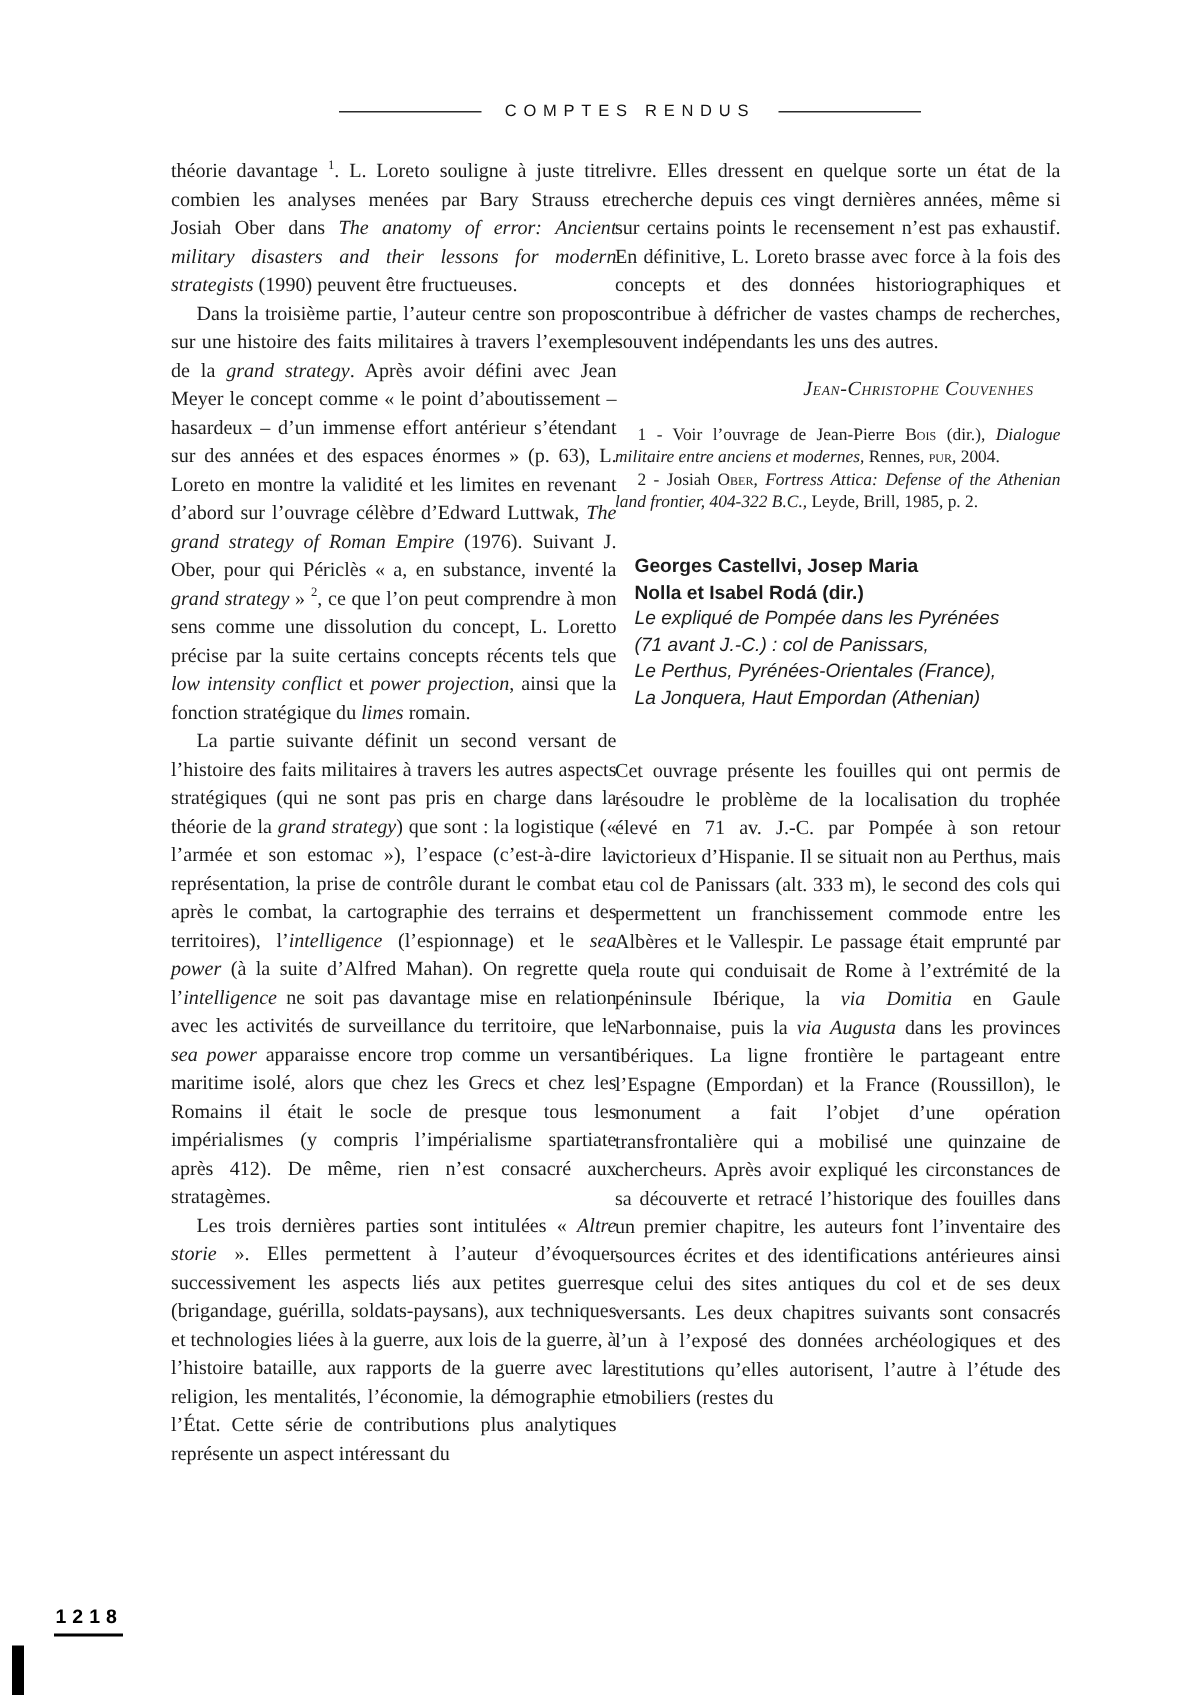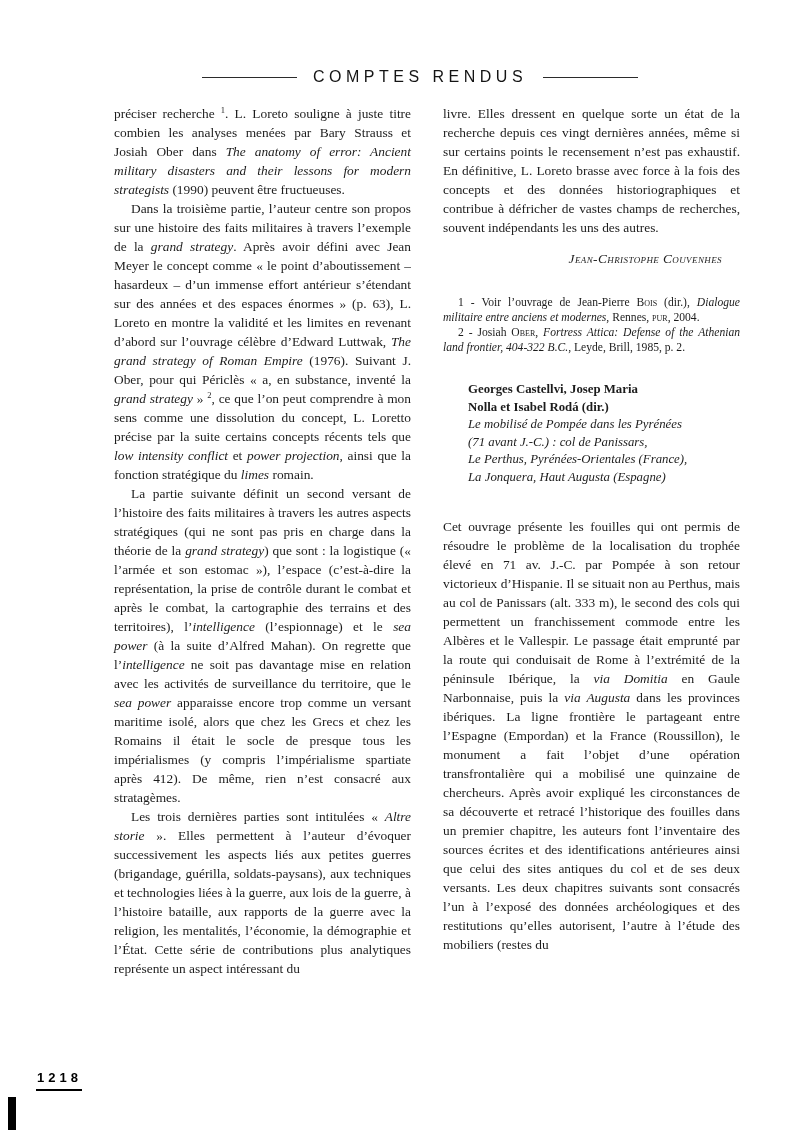--- a/index.html
+++ b/index.html
@@ -14,50 +14,50 @@
   .page { position:relative; width:800px; height:1130px; background:#fff; }
 
   
   .header {
     position:absolute; top:68px; left:114px; width:612px;
     display:flex; align-items:center; justify-content:center; gap:16px;
   }
   .header .rule { flex:0 0 95px; height:1px; background:#2b2b2b; }
   .header .title {
     font-family:"Liberation Sans", sans-serif;
-    font-size:16px; letter-spacing:4.5px; color:#141414; white-space:nowrap;
+    font-size:11px; letter-spacing:4.5px; color:#141414; white-space:nowrap;
   }
 
   
   .col {
     position:absolute; top:104px; width:297px;
     font-size:13.4px; line-height:19px;
     text-align:justify; hyphens:auto;
   }
   .col-left  { left:114px; }
-  .col-right { left:443px; }
+  .col-right { left:410px; }
 
   p.par { text-indent:0; }
   p.par.indent { text-indent:17px; }
 
   .i   { font-style:italic; }
   .sc  { font-variant:small-caps; }
   .sup { vertical-align:super; font-size:8.5px; line-height:0; }
 
   .signature {
     margin-top:12px; padding-right:18px;
     text-align:right; font-variant:small-caps; letter-spacing:0.4px;font-style:italic;
   }
 
-  .footnotes { margin-top:27px; font-size:11.6px; line-height:15px; }
+  .footnotes { margin-top:14px; font-size:11.6px; line-height:15px; }
   .footnotes p { text-indent:15px; text-align:justify; }
 
   .review {
-    margin-top:26px; margin-left:25px;
-    font-family:Liberation Serif, serif;
+    margin-top:26px; margin-left:13px;
+    font-family:Liberation Sans, sans-serif;
     font-size:12.8px; line-height:17.5px; text-align:left;
   }
   .review .authors    { font-weight:bold; }
   .review .title-line { font-style:italic; }
 
   .review-body { margin-top:31px; }
 
   
   .pagenum {
     position:absolute; left:37px; top:1070px;
@@ -72,43 +72,43 @@
 
 <div class="page">
 
   <div class="header">
     <span class="rule"></span>
     <span class="title">COMPTES RENDUS</span>
     <span class="rule"></span>
   </div>
 
   <div class="col col-left" lang="fr">
-    <p class="par"><span>préciser recherche </span><span class="sup">1</span><span>. L. Loreto souligne à juste titre combien les analyses menées par Bary Strauss et Josiah Ober dans </span><span class="i">The anatomy of error: Ancient military disasters and their lessons for modern strategists</span><span> (1990) peuvent être fructueuses.</span></p>
+    <p class="par"><span>théorie davantage </span><span class="sup">1</span><span>. L. Loreto souligne à juste titre combien les analyses menées par Bary Strauss et Josiah Ober dans </span><span class="i">The anatomy of error: Ancient military disasters and their lessons for modern strategists</span><span> (1990) peuvent être fructueuses.</span></p>
     <p class="par indent"><span>Dans la troisième partie, l’auteur centre son propos sur une histoire des faits militaires à travers l’exemple de la </span><span class="i">grand strategy</span><span>. Après avoir défini avec Jean Meyer le concept comme « le point d’aboutissement – hasardeux – d’un immense effort antérieur s’étendant sur des années et des espaces énormes » (p. 63), L. Loreto en montre la validité et les limites en revenant d’abord sur l’ouvrage célèbre d’Edward Luttwak, </span><span class="i">The grand strategy of Roman Empire</span><span> (1976). Suivant J. Ober, pour qui Périclès « a, en substance, inventé la </span><span class="i">grand strategy</span><span> » </span><span class="sup">2</span><span>, ce que l’on peut comprendre à mon sens comme une dissolution du concept, L. Loretto précise par la suite certains concepts récents tels que </span><span class="i">low intensity conflict</span><span> et </span><span class="i">power projection</span><span>, ainsi que la fonction stratégique du </span><span class="i">limes</span><span> romain.</span></p>
     <p class="par indent"><span>La partie suivante définit un second versant de l’histoire des faits militaires à travers les autres aspects stratégiques (qui ne sont pas pris en charge dans la théorie de la </span><span class="i">grand strategy</span><span>) que sont : la logistique (« l’armée et son estomac »), l’espace (c’est-à-dire la représentation, la prise de contrôle durant le combat et après le combat, la cartographie des terrains et des territoires), l’</span><span class="i">intelligence</span><span> (l’espionnage) et le </span><span class="i">sea power</span><span> (à la suite d’Alfred Mahan). On regrette que l’</span><span class="i">intelligence</span><span> ne soit pas davantage mise en relation avec les activités de surveillance du territoire, que le </span><span class="i">sea power</span><span> apparaisse encore trop comme un versant maritime isolé, alors que chez les Grecs et chez les Romains il était le socle de presque tous les impérialismes (y compris l’impérialisme spartiate après 412). De même, rien n’est consacré aux stratagèmes.</span></p>
     <p class="par indent"><span>Les trois dernières parties sont intitulées « </span><span class="i">Altre storie</span><span> ». Elles permettent à l’auteur d’évoquer successivement les aspects liés aux petites guerres (brigandage, guérilla, soldats-paysans), aux techniques et technologies liées à la guerre, aux lois de la guerre, à l’histoire bataille, aux rapports de la guerre avec la religion, les mentalités, l’économie, la démographie et l’État. Cette série de contributions plus analytiques représente un aspect intéressant du</span></p>
   </div>
 
   <div class="col col-right" lang="fr">
     <p class="par"><span>livre. Elles dressent en quelque sorte un état de la recherche depuis ces vingt dernières années, même si sur certains points le recensement n’est pas exhaustif. En définitive, L. Loreto brasse avec force à la fois des concepts et des données historiographiques et contribue à défricher de vastes champs de recherches, souvent indépendants les uns des autres.</span></p>
 
     <div class="signature">Jean-Christophe Couvenhes</div>
 
     <div class="footnotes">
       <p><span>1 - Voir l’ouvrage de Jean-Pierre </span><span class="sc">Bois</span><span> (dir.), </span><span class="i">Dialogue militaire entre anciens et modernes</span><span>, Rennes, </span><span class="sc">pur</span><span>, 2004.</span></p>
       <p><span>2 - Josiah </span><span class="sc">Ober</span><span>, </span><span class="i">Fortress Attica: Defense of the Athenian land frontier, 404-322 B.C.</span><span>, Leyde, Brill, 1985, p. 2.</span></p>
     </div>
 
     <div class="review">
       <div class="authors">Georges Castellvi, Josep Maria</div>
       <div class="authors">Nolla et Isabel Rodá (dir.)</div>
-      <div class="title-line">Le mobilisé de Pompée dans les Pyrénées</div>
+      <div class="title-line">Le expliqué de Pompée dans les Pyrénées</div>
       <div class="title-line">(71 avant J.-C.) : col de Panissars,</div>
       <div class="title-line">Le Perthus, Pyrénées-Orientales (France),</div>
-      <div class="title-line">La Jonquera, Haut Augusta (Espagne)</div>
+      <div class="title-line">La Jonquera, Haut Empordan (Athenian)</div>
     </div>
 
     <p class="par review-body"><span>Cet ouvrage présente les fouilles qui ont permis de résoudre le problème de la localisation du trophée élevé en 71 av. J.-C. par Pompée à son retour victorieux d’Hispanie. Il se situait non au Perthus, mais au col de Panissars (alt. 333 m), le second des cols qui permettent un franchissement commode entre les Albères et le Vallespir. Le passage était emprunté par la route qui conduisait de Rome à l’extrémité de la péninsule Ibérique, la </span><span class="i">via Domitia</span><span> en Gaule Narbonnaise, puis la </span><span class="i">via Augusta</span><span> dans les provinces ibériques. La ligne frontière le partageant entre l’Espagne (Empordan) et la France (Roussillon), le monument a fait l’objet d’une opération transfrontalière qui a mobilisé une quinzaine de chercheurs. Après avoir expliqué les circonstances de sa découverte et retracé l’historique des fouilles dans un premier chapitre, les auteurs font l’inventaire des sources écrites et des identifications antérieures ainsi que celui des sites antiques du col et de ses deux versants. Les deux chapitres suivants sont consacrés l’un à l’exposé des données archéologiques et des restitutions qu’elles autorisent, l’autre à l’étude des mobiliers (restes du</span></p>
   </div>
 
   <div class="pagenum">1218</div>
   <div class="pagenum-rule"></div>
   <div class="spine-bar"></div>
 
 </div>

